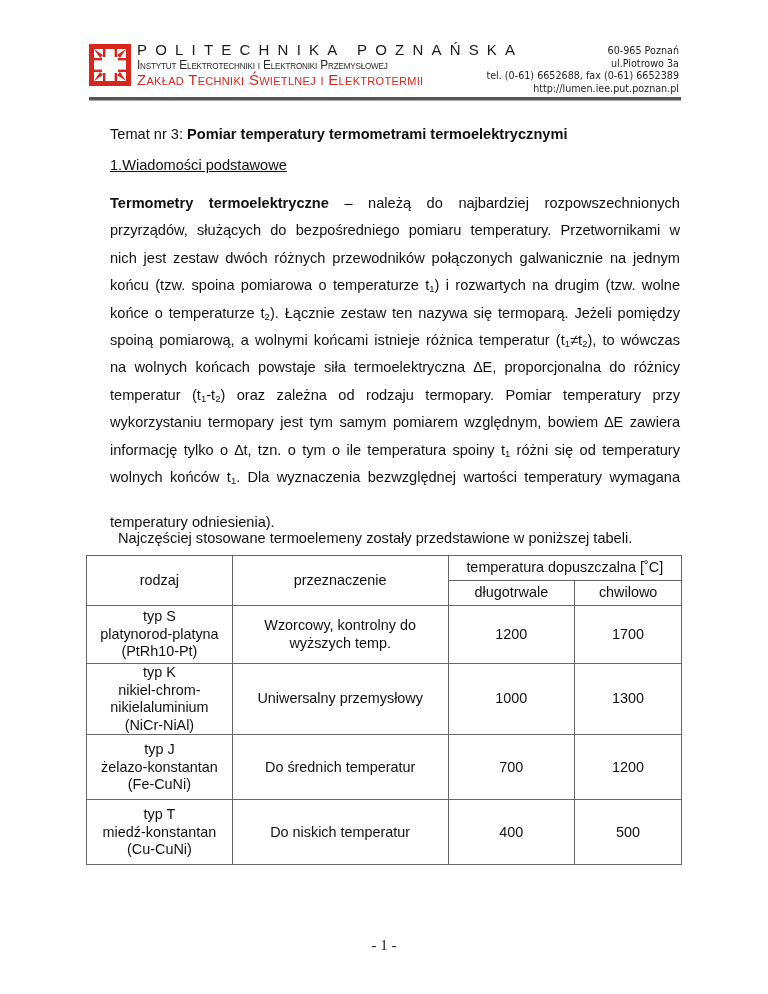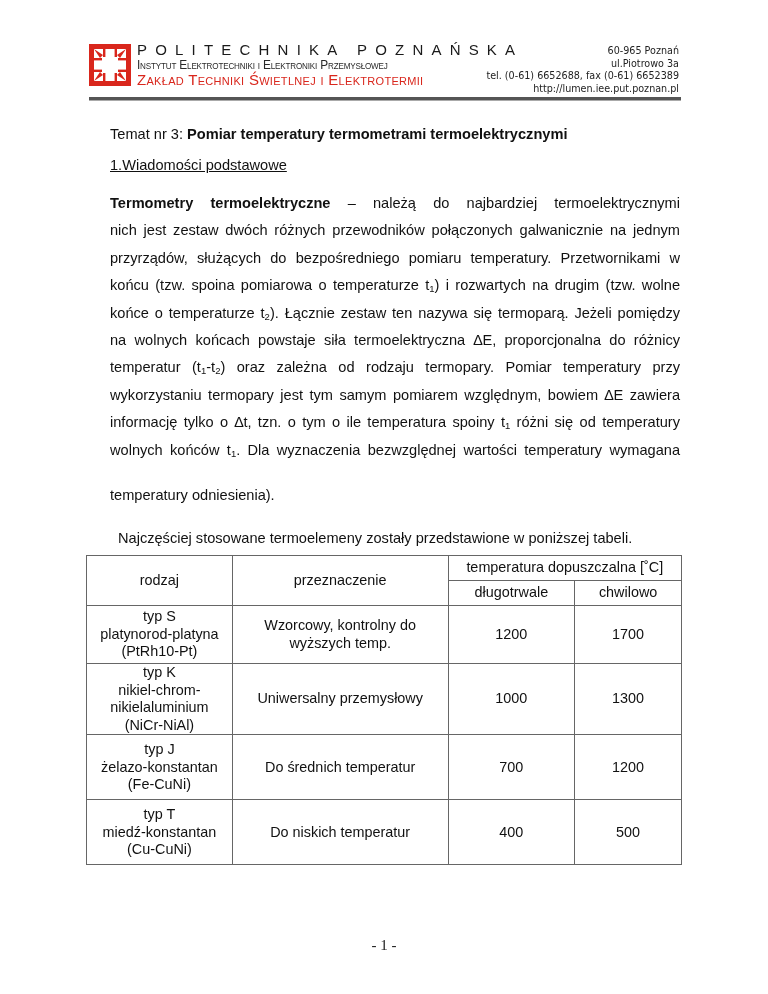--- a/index.html
+++ b/index.html
@@ -84,25 +84,26 @@
 
 <div class="rule"></div>
 
 <div class="topic">
   <span>Temat nr 3: </span><b>Pomiar temperatury termometrami termoelektrycznymi</b>
 </div>
 
 <div class="section">1.Wiadomości podstawowe</div>
 
 <div class="para">
-  <p><b>Termometry termoelektryczne</b><span> – należą do najbardziej termoelektrycznymi</span></p>
+  <p><b>Termometry termoelektryczne</b><span> – należą do najbardziej rozpowszechnionych</span></p>
+  <p>przyrządów, służących do bezpośredniego pomiaru temperatury. Przetwornikami w</p>
   <p>nich jest zestaw dwóch różnych przewodników połączonych galwanicznie na jednym</p>
-  <p>przyrządów, służących do bezpośredniego pomiaru temperatury. Przetwornikami w</p>
   <p><span>końcu (tzw. spoina pomiarowa o temperaturze t</span><sub>1</sub><span>) i rozwartych na drugim (tzw. wolne</span></p>
   <p><span>końce o temperaturze t</span><sub>2</sub><span>). Łącznie zestaw ten nazywa się termoparą. Jeżeli pomiędzy</span></p>
+  <p><span>spoiną pomiarową, a wolnymi końcami istnieje różnica temperatur (t</span><sub>1</sub><span>≠t</span><sub>2</sub><span>), to wówczas</span></p>
   <p>na wolnych końcach powstaje siła termoelektryczna ∆E, proporcjonalna do różnicy</p>
   <p><span>temperatur (t</span><sub>1</sub><span>-t</span><sub>2</sub><span>) oraz zależna od rodzaju termopary. Pomiar temperatury przy</span></p>
   <p>wykorzystaniu termopary jest tym samym pomiarem względnym, bowiem ∆E zawiera</p>
   <p><span>informację tylko o ∆t, tzn. o tym o ile temperatura spoiny t</span><sub>1</sub><span> różni się od temperatury</span></p>
   <p><span>wolnych końców t</span><sub>1</sub><span>. Dla wyznaczenia bezwzględnej wartości temperatury wymagana</span></p>
   <p class="last">temperatury odniesienia).</p>
 </div>
 
 <div class="intro">Najczęściej stosowane termoelemeny zostały przedstawione w poniższej tabeli.</div>
 

